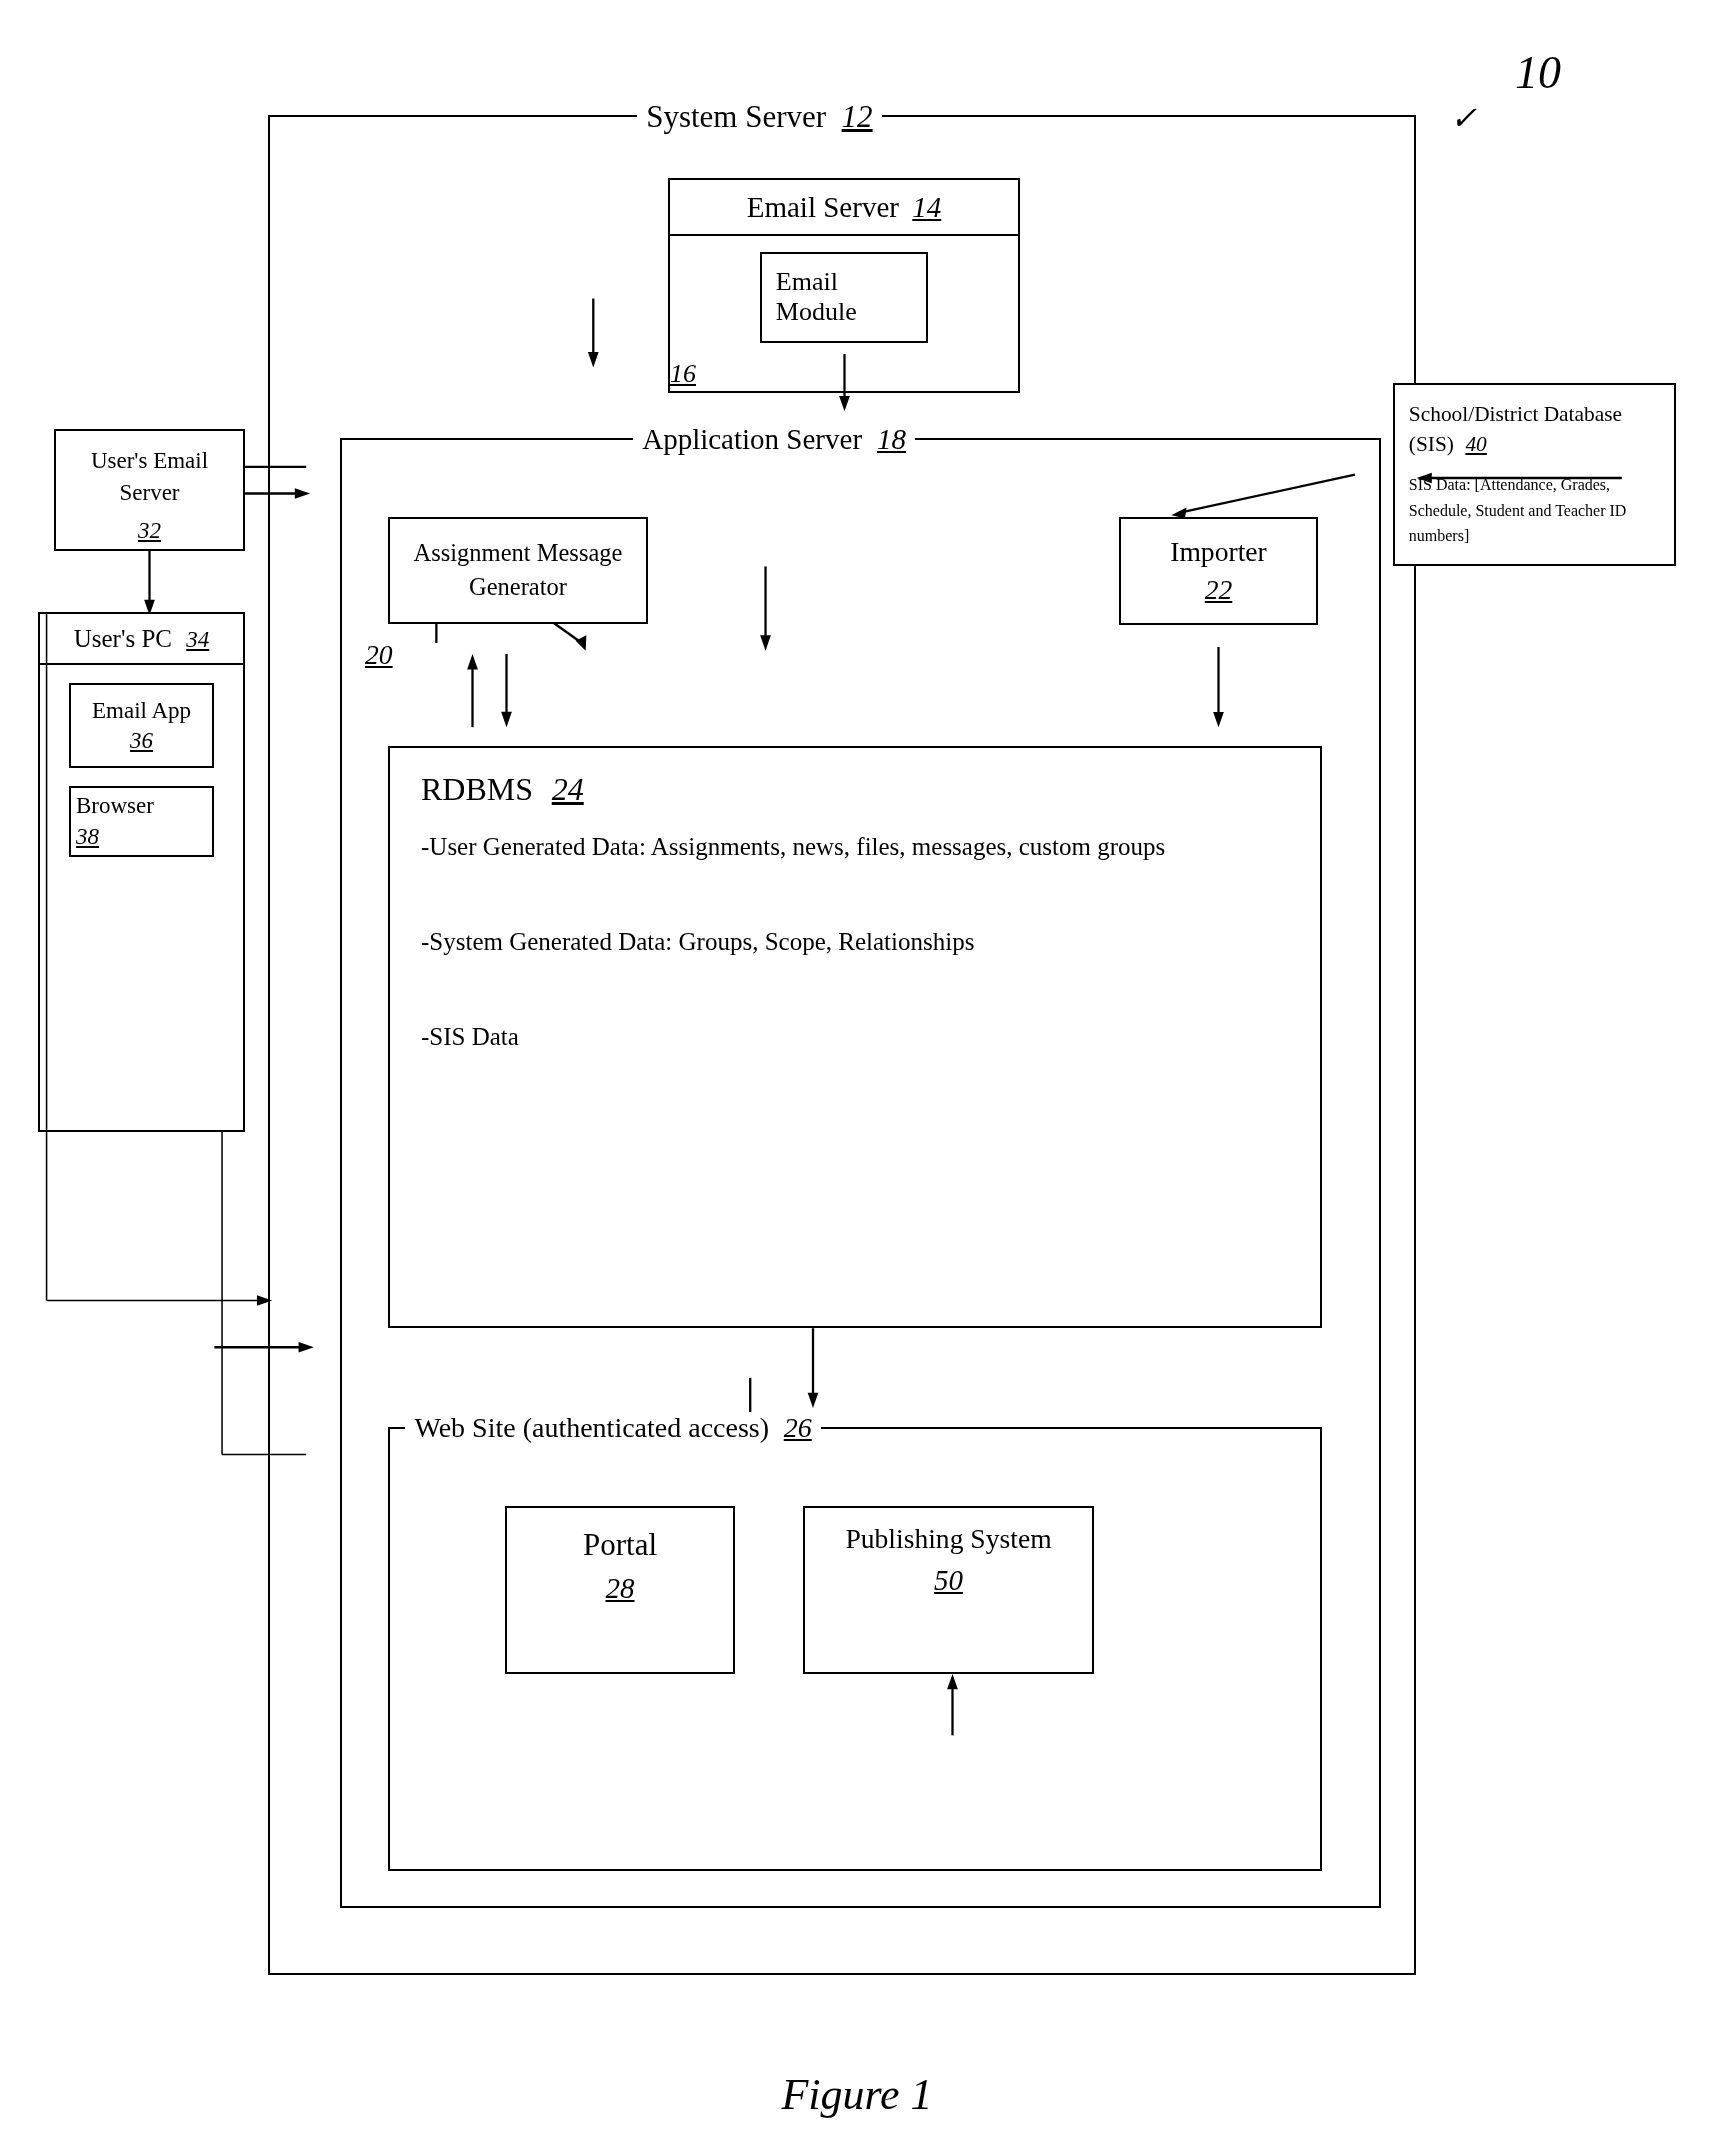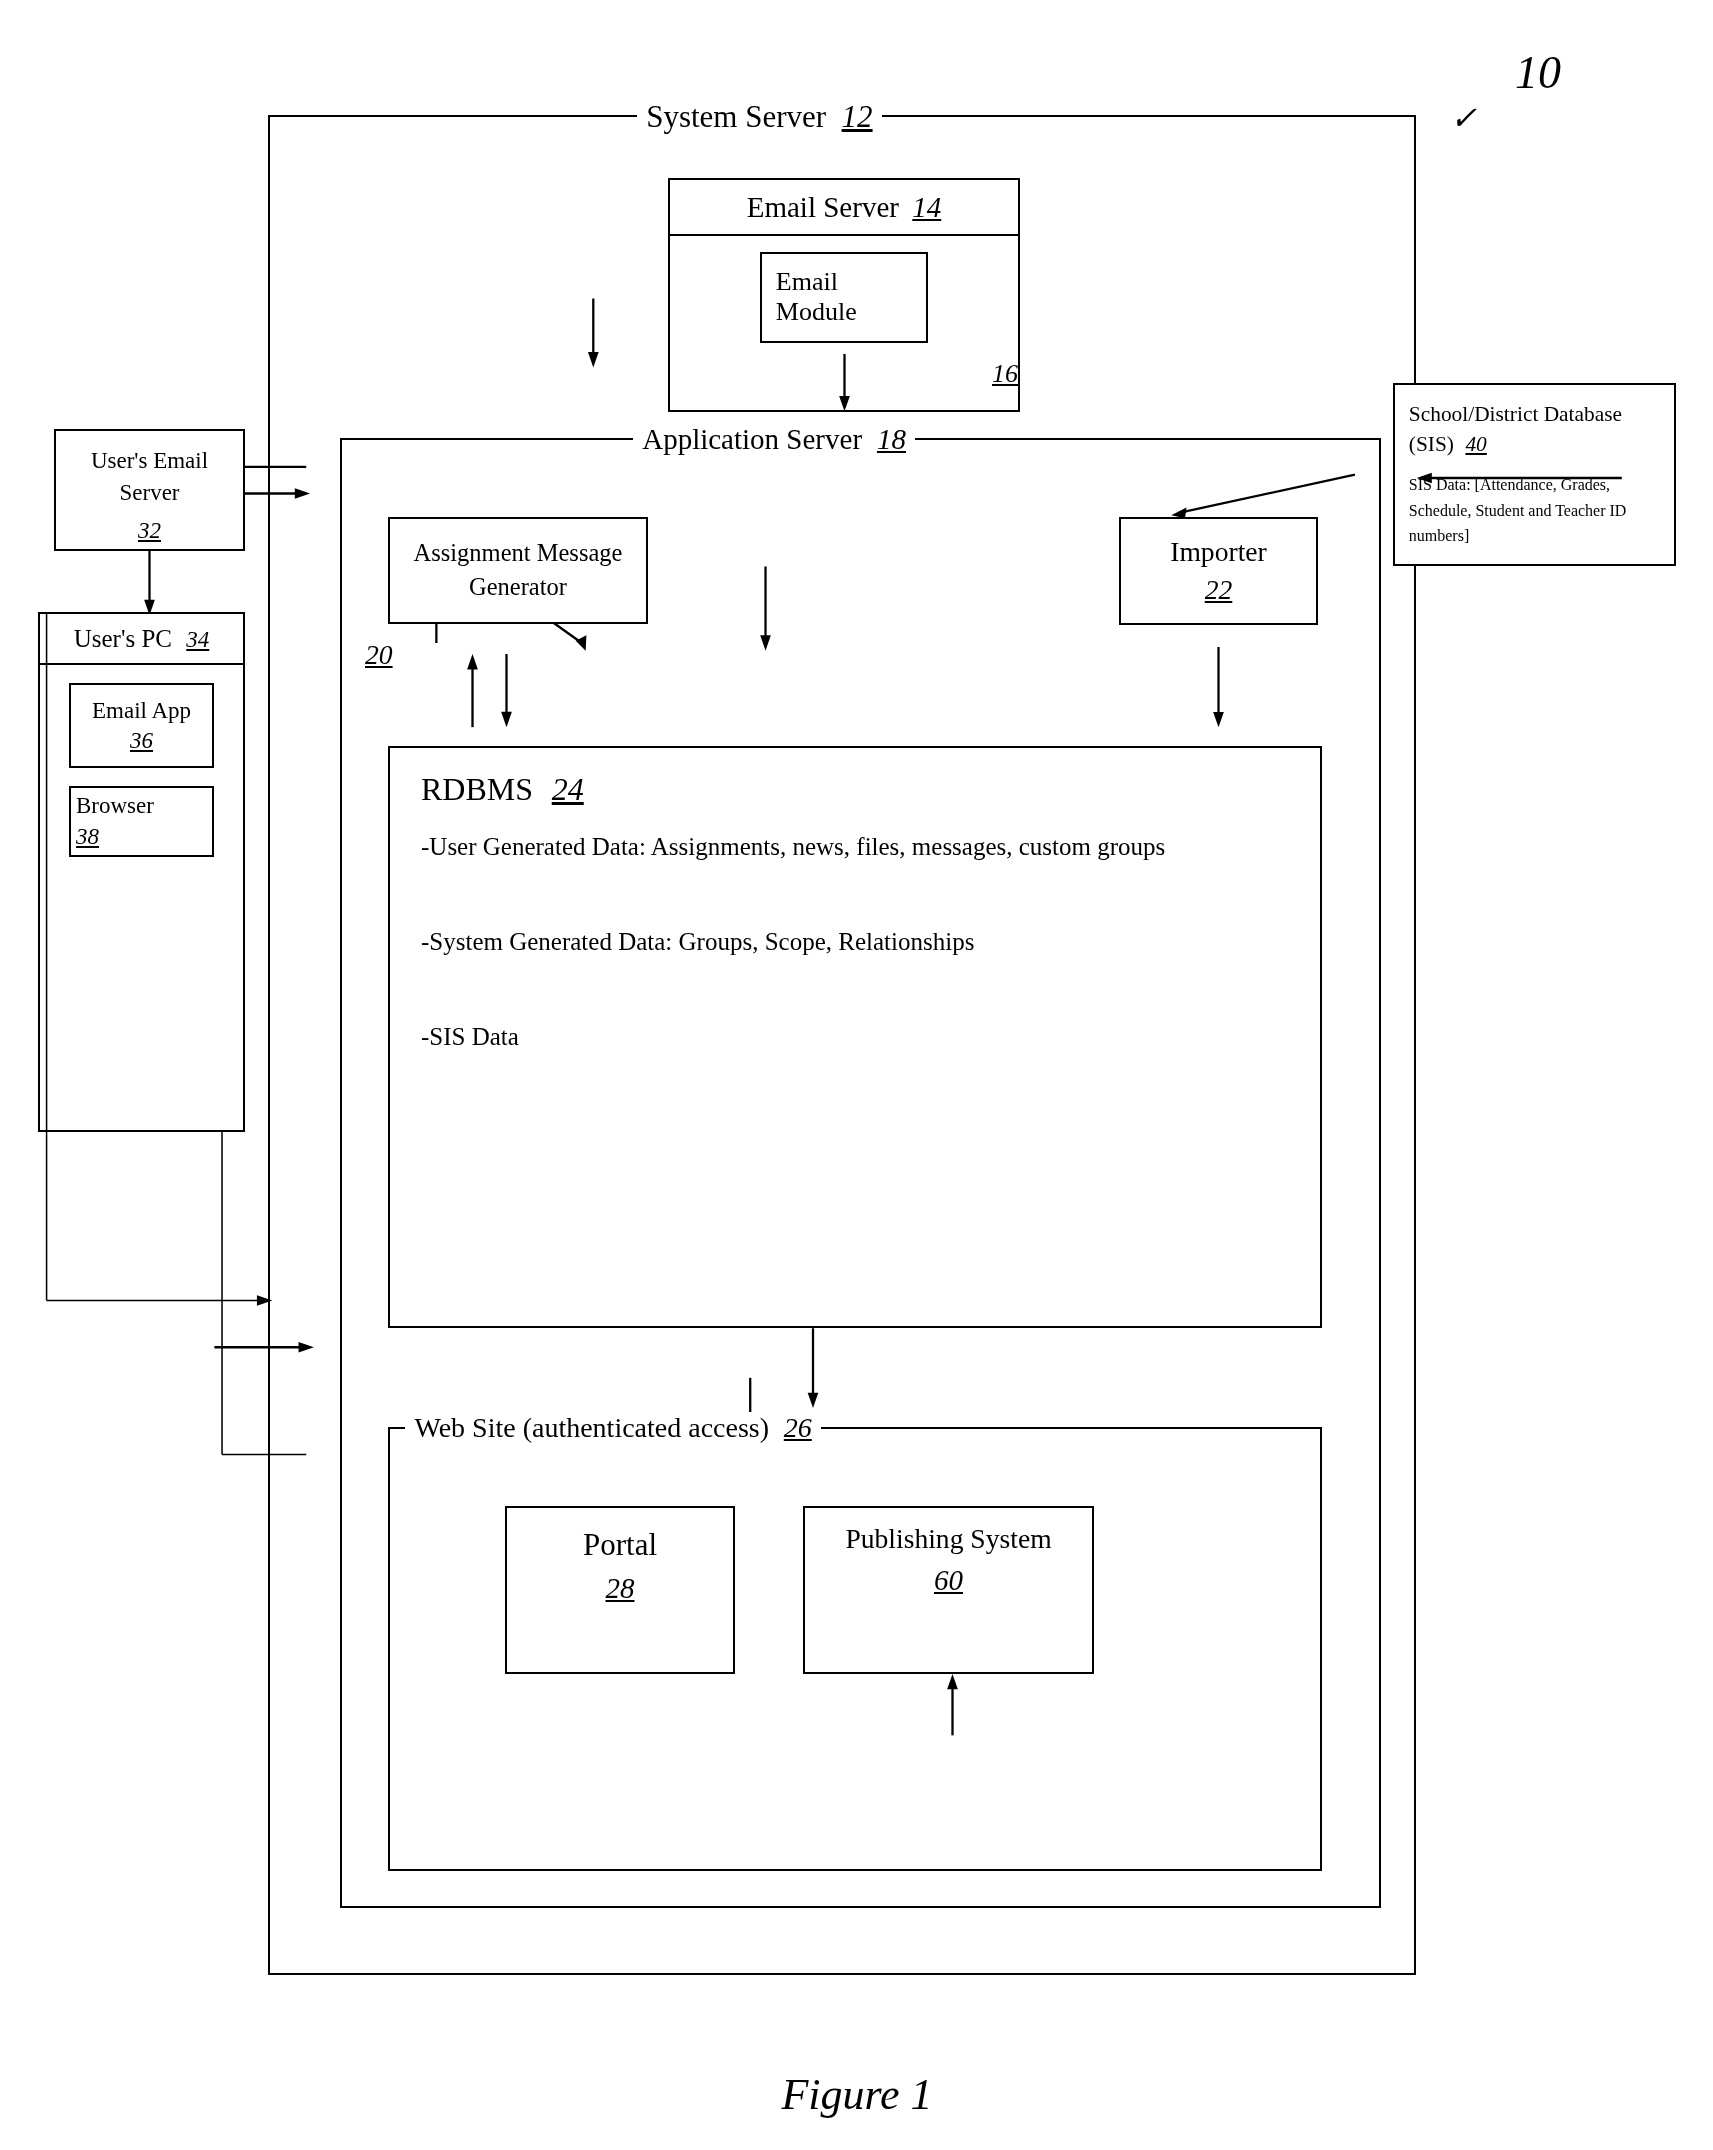--- a/index.html
+++ b/index.html
@@ -80,21 +80,21 @@
   </div>
 
   <div style="position:absolute; top:61px; left:398px; width:352px; border:2.3px solid #000; background:#fff;">
     <div style="text-align:center; padding:10.7px; font-size:29px; font-family:'Times New Roman',serif; border-bottom:2.3px solid #000;">
       <span>Email Server</span>
       <span style="font-style:italic; text-decoration:underline; margin-left:6.1px;">14</span>
     </div>
     <div style="margin:15.3px auto; width:168px; border:2.3px solid #000; padding:13.8px; font-size:26px; font-family:'Times New Roman',serif; background:#fff;">
       <span>Email Module</span>
     </div>
-    <div style="text-align:right; font-size:26px; font-style:italic; padding-bottom:21px; font-family:'Times New Roman',serif;">
+    <div style="text-align:left; font-size:26px; font-style:italic; padding-bottom:2px; font-family:'Times New Roman',serif;">
       <span style="text-decoration:underline;">16</span>
     </div>
   </div>
 
   <svg style="position:absolute; top:237px; left:559px; width:31px; height:61px;" xmlns="http://www.w3.org/2000/svg" viewBox="0 0 40 80" width="31" height="61">
     <line x1="20" y1="0" x2="20" y2="65" stroke="#000" stroke-width="3"></line>
     <polygon points="20,75 13,55 27,55" fill="#000"></polygon>
   </svg>
 
   <div style="position:absolute; top:321px; left:46px; width:1041px; height:1470px; border:2.3px solid #000; background:transparent;margin-left:24px;">
@@ -155,21 +155,21 @@
         <span style="font-style:italic; text-decoration:underline; margin-left:7.7px;">26</span>
       </div>
 
       <div style="position:absolute; top:77px; left:115px; width:230px; height:168px; border:2.3px solid #000; background:#fff; text-align:center; padding:19px; font-size:31px; font-family:'Times New Roman',serif;">
         <div>Portal</div>
         <div style="text-decoration:underline; font-style:italic; margin-top:9.2px; font-size:29px;">28</div>
       </div>
 
       <div style="position:absolute; top:77px; left:413px; width:291px; height:168px; border:2.3px solid #000; background:#fff; text-align:center; padding:15.3px; font-size:27.6px; font-family:'Times New Roman',serif;">
         <div>Publishing System</div>
-        <div style="text-decoration:underline; font-style:italic; margin-top:9.2px; font-size:29px;">60</div>
+        <div style="text-decoration:underline; font-style:italic; margin-top:9.2px; font-size:29px;">50</div>
       </div>
 
       <svg style="position:absolute; top:245px; left:547px; width:31px; height:69px;" xmlns="http://www.w3.org/2000/svg" viewBox="0 0 40 90" width="31" height="69">
         <line x1="20" y1="80" x2="20" y2="10" stroke="#000" stroke-width="3"></line>
         <polygon points="20,0 13,20 27,20" fill="#000"></polygon>
       </svg>
     </div>
 
   </div>
 

